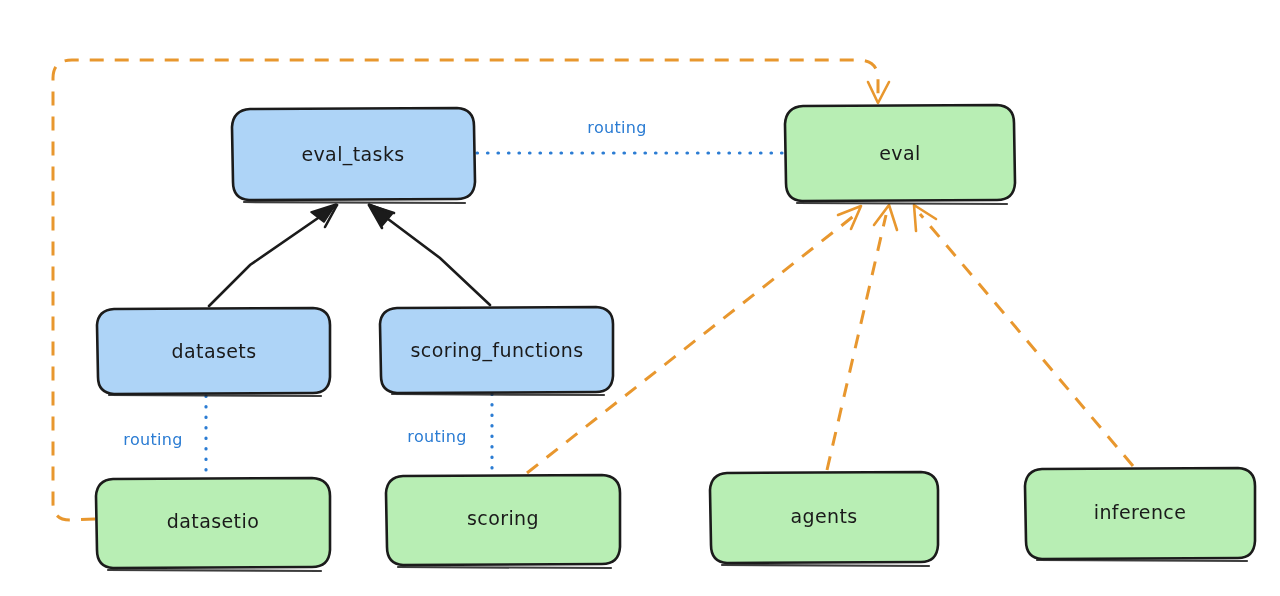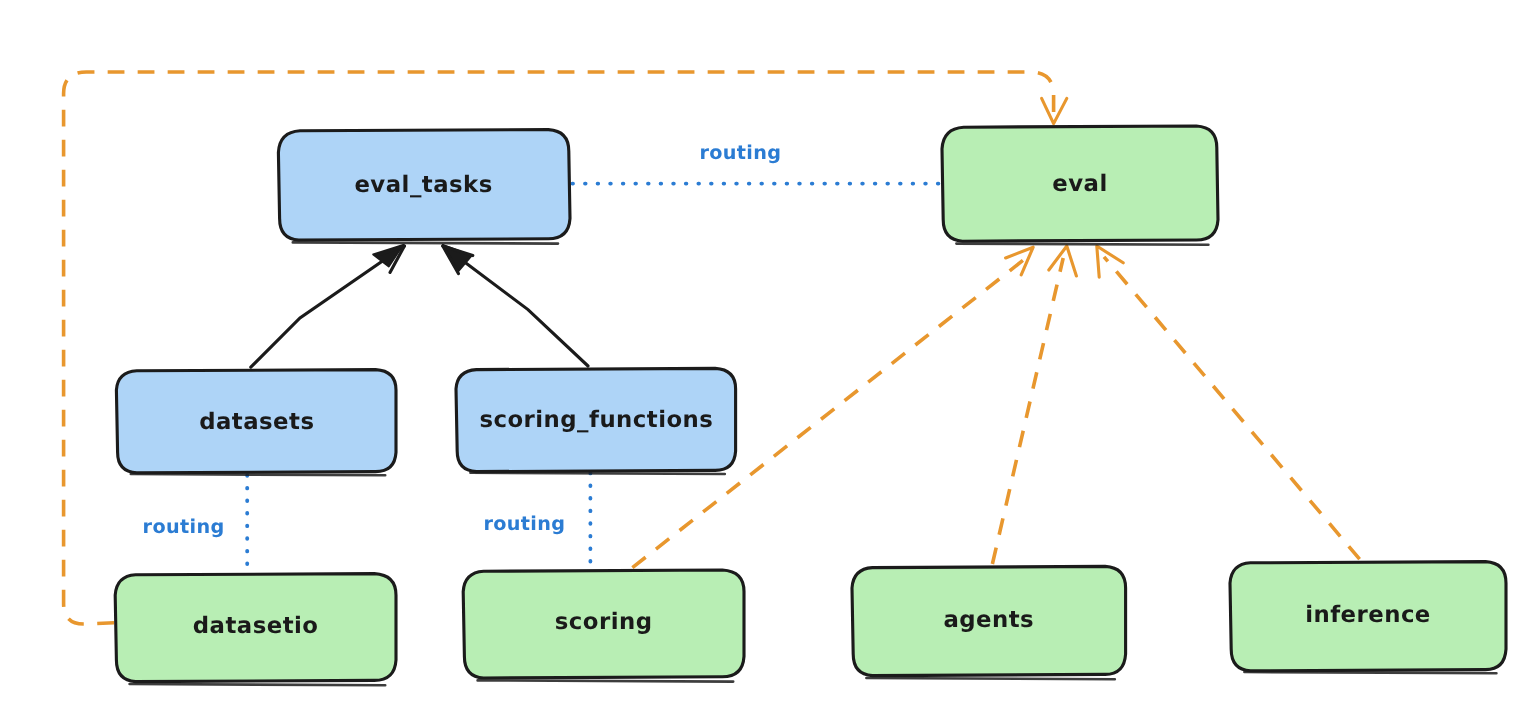--- a/index.html
+++ b/index.html
@@ -11,21 +11,20 @@
     width: 1280px;
     height: 596px;
     overflow: hidden;
     font-family: "DejaVu Sans", sans-serif;
   }
   #diagram-root {
     position: relative;
     width: 1248px;
     height: 596px;
     background: #ffffff;
-    font-weight: bold;
   }
   #diagram-svg {
     position: absolute;
     top: 0;
     left: 0;
     width: 1280px;
     height: 596px;
   }
   .node-label {
     font-family: "DejaVu Sans", sans-serif;

